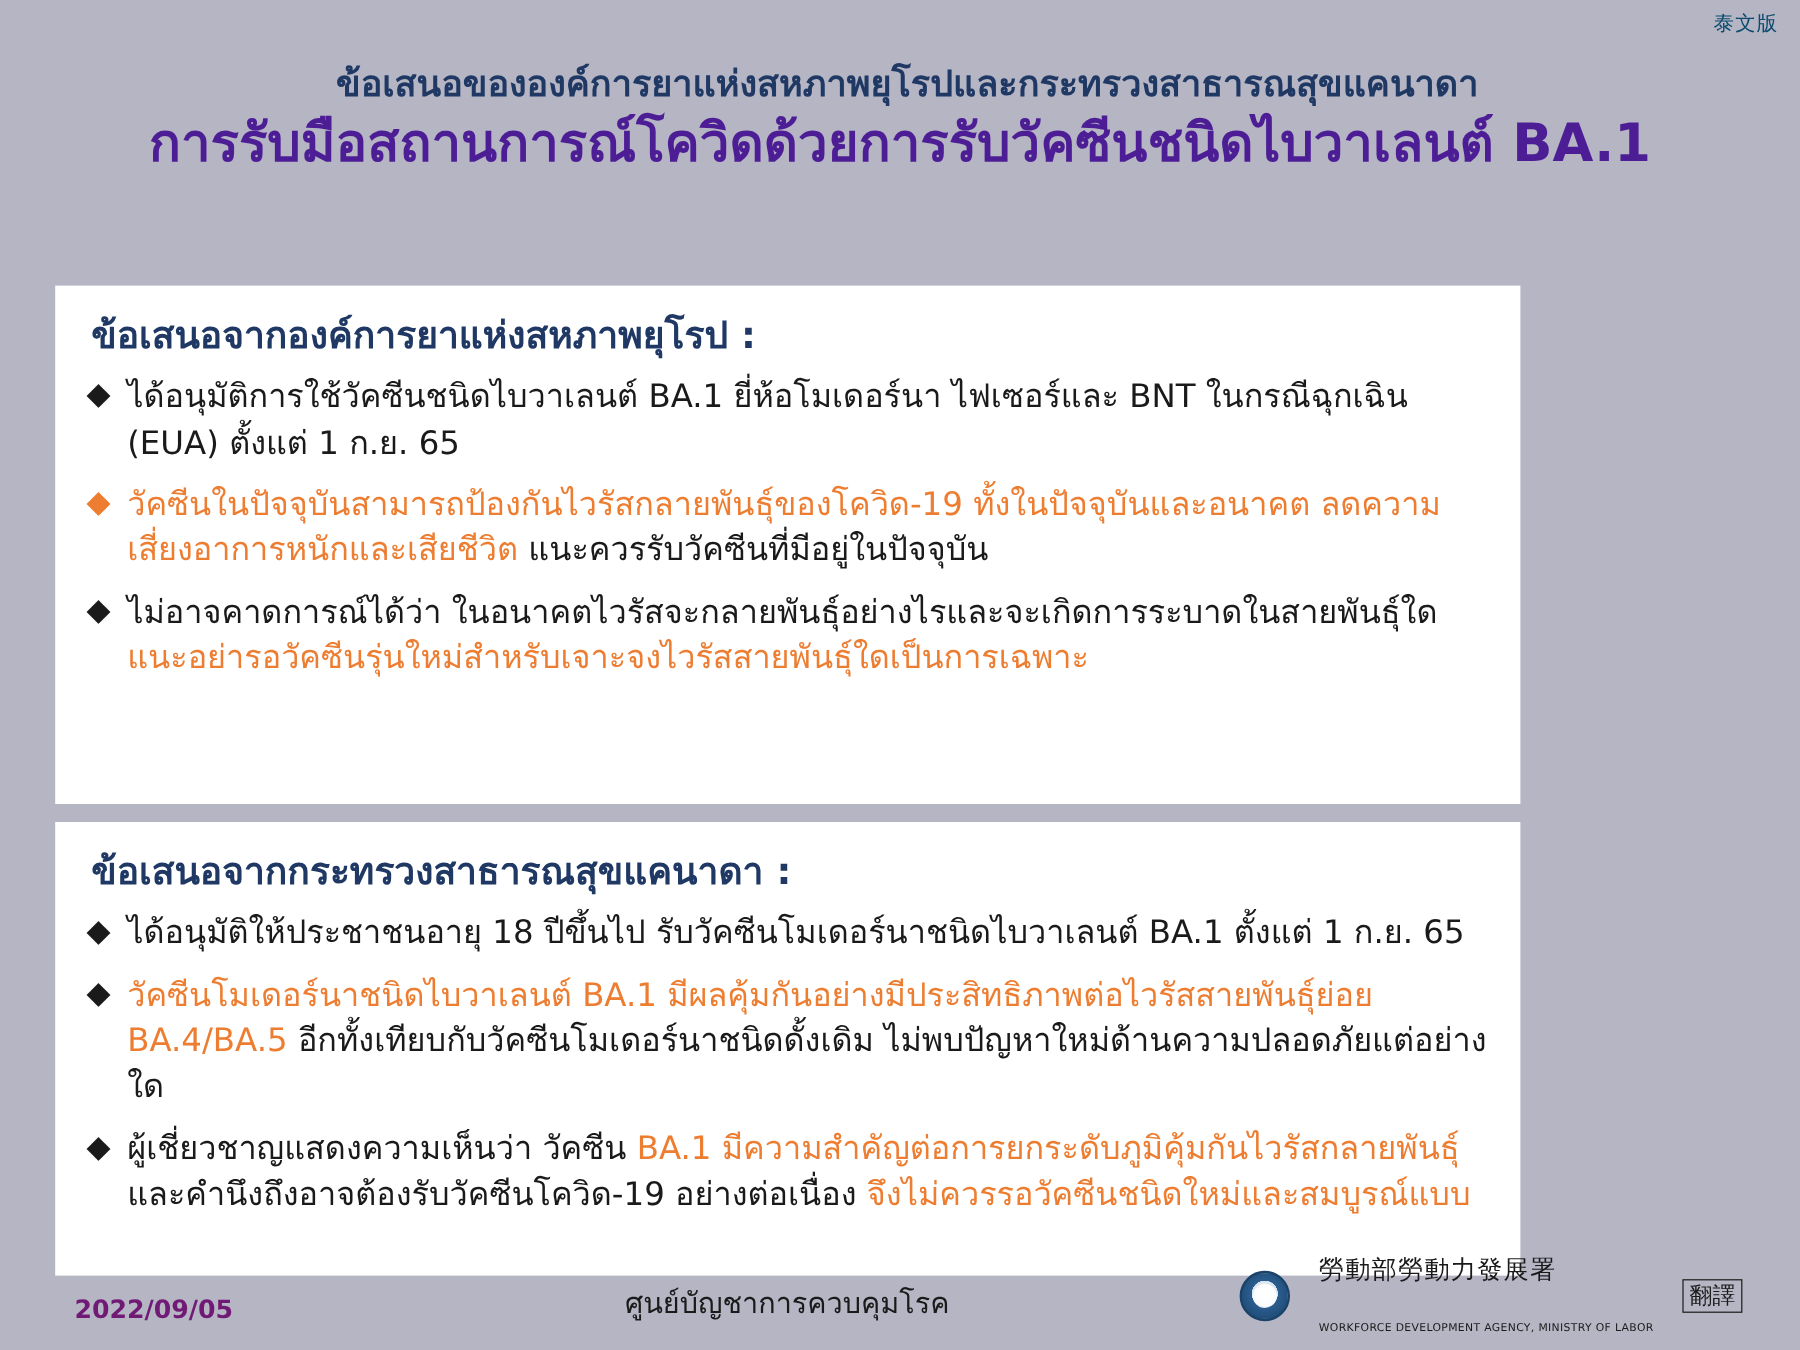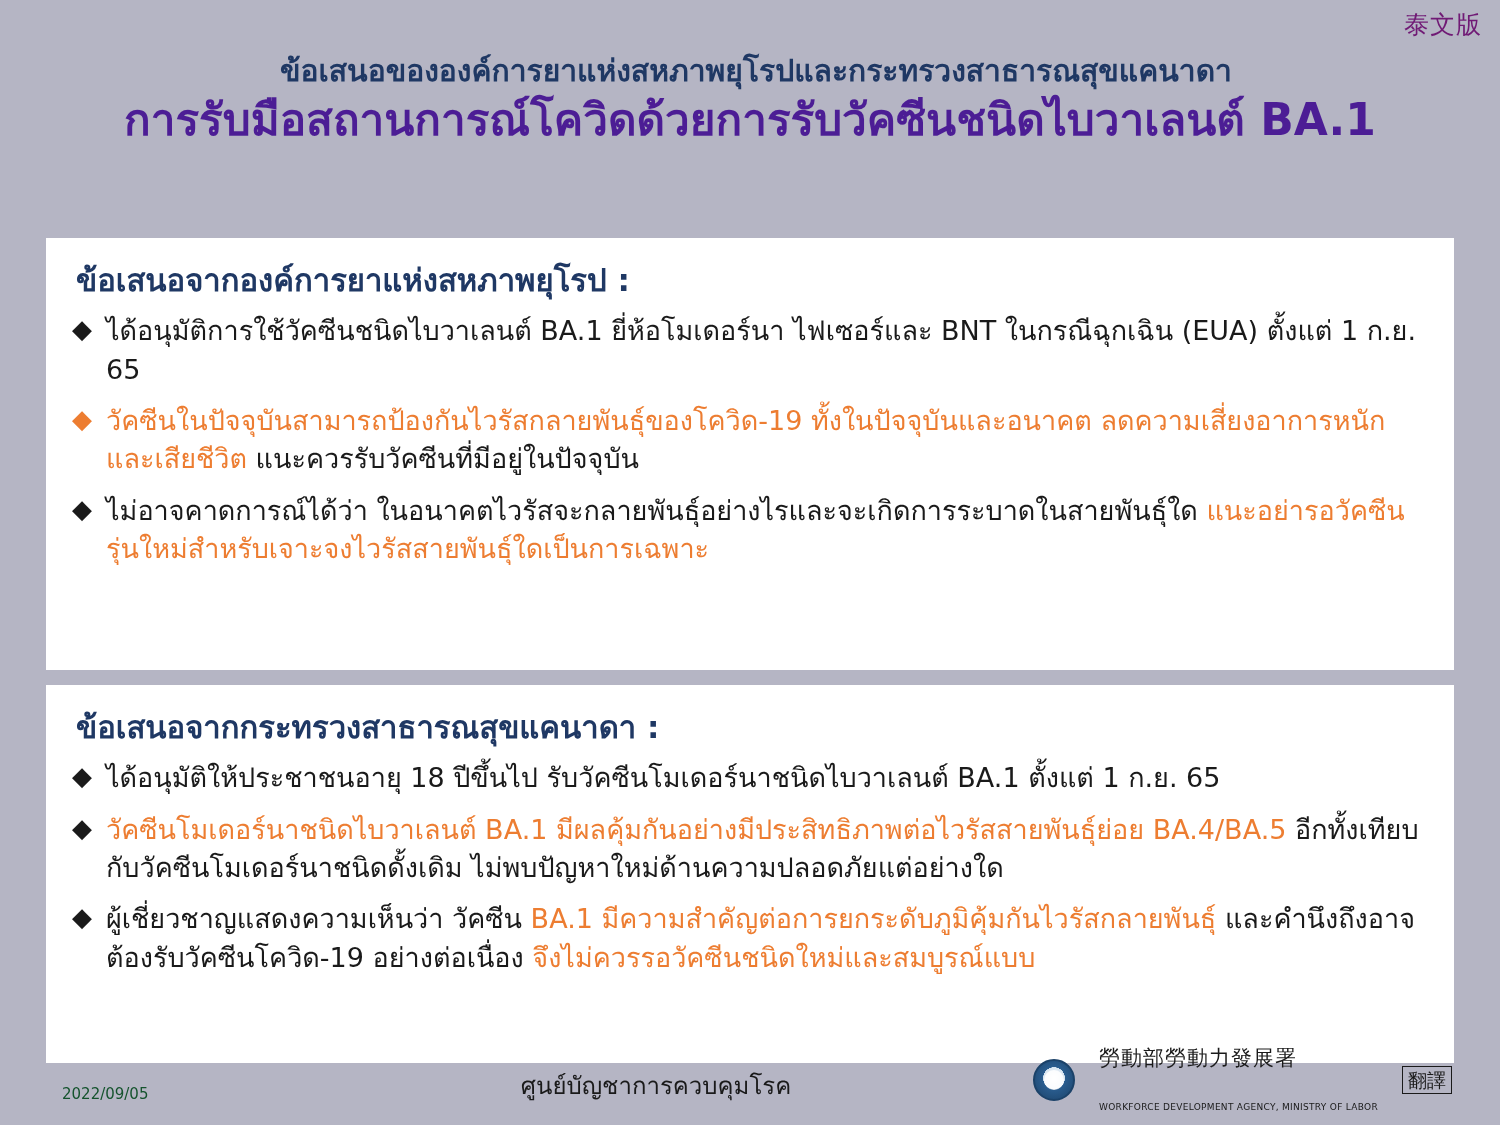--- a/index.html
+++ b/index.html
@@ -18,22 +18,22 @@
     position: relative;
     width: 1500px;
     height: 1125px;
     box-sizing: border-box;
   }
   
   .corner-label {
     position: absolute;
     top: 8px;
     right: 18px;
-    font-size: 25px;
-    color: #701a75;
+    font-size: 17px;
+    color: #0c4a6e;
     letter-spacing: 1px;
   }
   
   .title-block {
     position: absolute;
     top: 52px;
     left: 0;
     width: 1500px;
     text-align: center;
   }
@@ -49,21 +49,21 @@
     font-size: 44px;
     font-weight: bold;
     color: #4c1d95;
     line-height: 1.25;
     margin: 0;
   }
   
   .panel {
     position: absolute;
     left: 46px;
-    width: 1408px;
+    width: 1221px;
     background: #ffffff;
     box-sizing: border-box;
     padding: 18px 26px 20px 26px;
   }
   #panel-eu { top: 238px; height: 432px; }
   #panel-ca { top: 685px; height: 378px; }
 
   .panel-heading {
     font-size: 31px;
     font-weight: bold;
@@ -92,22 +92,23 @@
     flex: 1 1 auto;
   }
   .t-orange { color: #ed7d31; }
   .t-dark { color: #1a1a1a; }
 
   
   .footer-date {
     position: absolute;
     left: 62px;
     bottom: 22px;
-    font-size: 15px;
-    color: #14532d;
+    font-size: 21px;
+    color: #701a75;
+    font-weight: bold;
   }
   .footer-center {
     position: absolute;
     left: 0;
     width: 1312px;
     bottom: 20px;
     text-align: center;
     font-size: 24px;
     color: #1a1a1a;
   }

